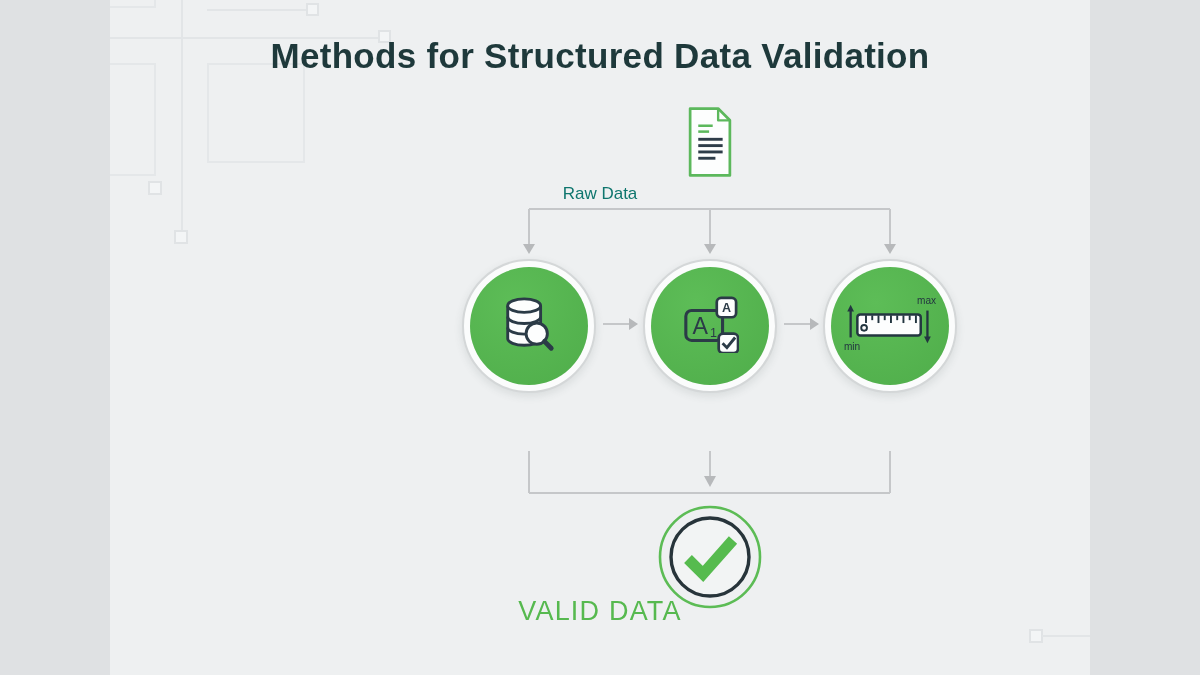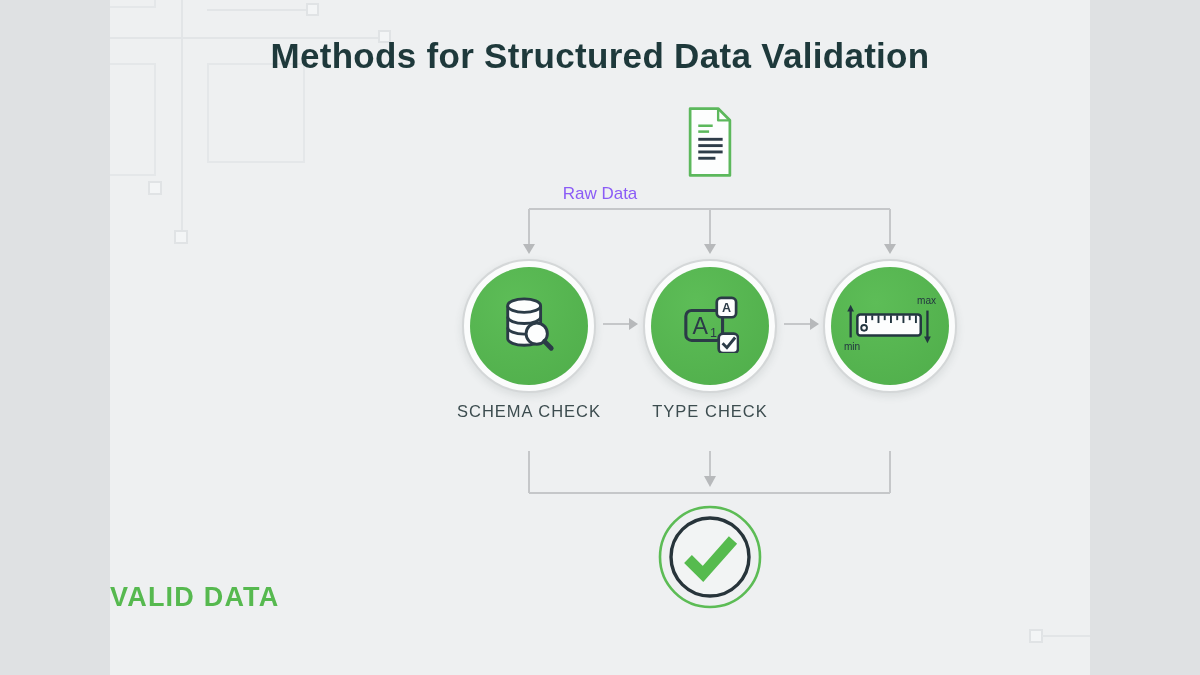--- a/index.html
+++ b/index.html
@@ -19,21 +19,21 @@
   .title {
     position:absolute; top:36px; left:0; right:0; z-index:2;
     text-align:center; font-size:35px; font-weight:700;
     color:#1e393b; letter-spacing:.3px;
   }
 
   
   .raw-icon { position:absolute; left:572px; top:103px; z-index:2; }
   .raw-label {
     position:absolute; top:184px; left:0; right:0; z-index:2;
-    text-align:center; font-size:17px; color:#8b5cf6;
+    text-align:center; font-size:17px; color:#0f766e;
   }
 
   
   .connectors { position:absolute; left:0; top:0; z-index:1; }
 
   
   .check-circle {
     position:absolute; top:259px; width:134px; height:134px; z-index:2;
     border-radius:50%; background:#fbfcfc; border:2px solid #d4d7d8;
     box-sizing:border-box; box-shadow:0 3px 9px rgba(60,70,75,.12);
@@ -48,22 +48,22 @@
   .check-label {
     position:absolute; top:402px; width:220px; z-index:2;
     text-align:center; font-size:16.5px; font-weight:500;
     letter-spacing:1px; color:#3c4c4f;
   }
   .cl-1 { left:309px; } .cl-2 { left:490px; } .cl-3 { left:670px; }
 
   
   .valid-icon { position:absolute; left:545px; top:502px; z-index:2; }
   .valid-label {
-    position:absolute; top:582px; left:0; right:0; z-index:2;
-    text-align:left; font-size:27px; font-weight:700;
+    position:absolute; top:596px; left:0; right:0; z-index:2;
+    text-align:center; font-size:27px; font-weight:400;
     letter-spacing:1.2px; color:#56b94f;
   }
 </style>
 </head>
 <body>
 
 <div class="stage">
 
   <div class="deco">
     <div class="dr" style="left:-12px;top:-30px;width:58px;height:38px;"></div>
@@ -184,22 +184,20 @@
           <polygon points="5.5,19 12.5,19 9,12" fill="#233640"></polygon>
           <line x1="89" y1="18" x2="89" y2="46" stroke="#233640" stroke-width="2.4"></line>
           <polygon points="85.5,45 92.5,45 89,52" fill="#233640"></polygon>
           <text x="2" y="59" font-size="10.5" fill="#233640">min</text>
           <text x="98" y="11" font-size="10.5" text-anchor="end" fill="#233640">max</text>
         </svg>
       </span>
     </div>
   </div>
 
-  <div class="check-label cl-1">SCHEMA CHECK</div>
-  <div class="check-label cl-2">TYPE CHECK</div>
 
   <div class="valid-icon">
     <svg width="110" height="110" viewBox="0 0 110 110">
       <circle cx="55" cy="55" r="50" fill="none" stroke="#5cbc55" stroke-width="2.6"></circle>
       <circle cx="55" cy="55" r="39" fill="#f2f4f4" stroke="#27343a" stroke-width="3.4"></circle>
       <path d="M33 57 L48 72 L78 38" fill="none" stroke="#56bb4e" stroke-width="11" stroke-linecap="butt" stroke-linejoin="miter"></path>
     </svg>
   </div>
   <div class="valid-label">VALID DATA</div>
 

